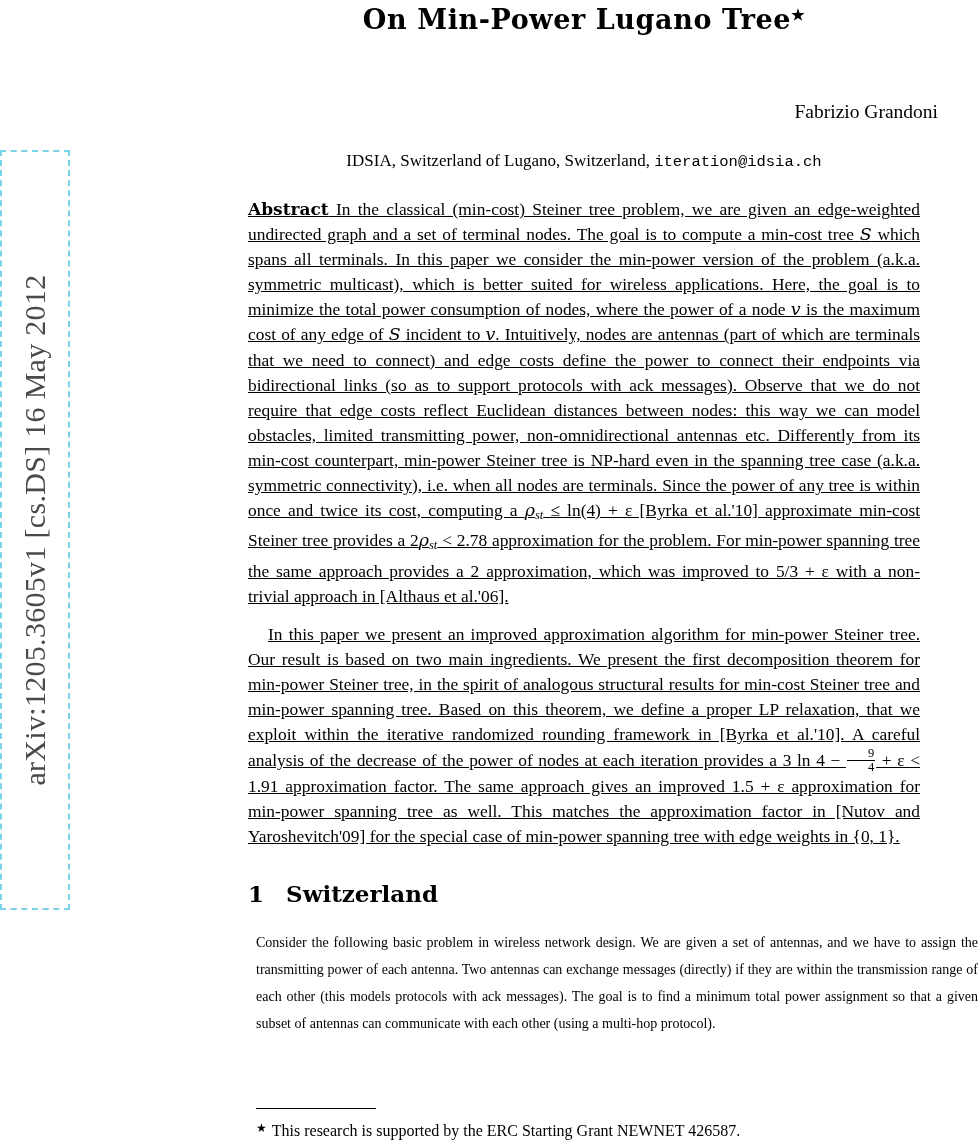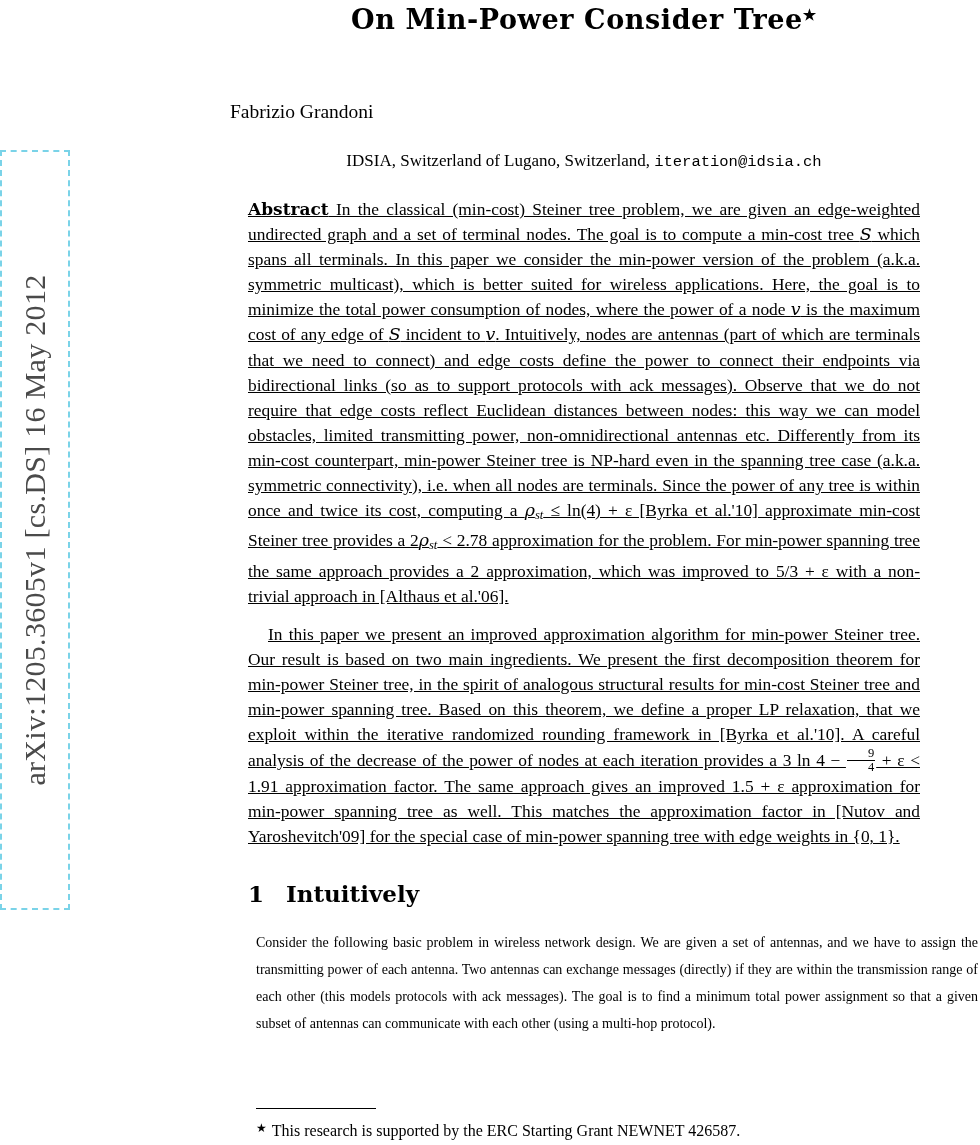--- a/index.html
+++ b/index.html
@@ -59,21 +59,21 @@
     font-size: 27px;
     text-align: center;
     letter-spacing: 0.6px;
     margin-top: 4px;
     margin-bottom: 0;
     white-space: nowrap;
     margin-left: -18px;
   }
 
   .author {
-    text-align: left;
+    text-align: right;
     font-size: 19.5px;
     margin-top: 66px;
     margin-left: -18px;
   }
 
   .affiliation {
     text-align: center;
     font-size: 17px;
     margin-top: 28px;
     margin-left: -18px;
@@ -158,37 +158,37 @@
 
 <div id="arxiv-stamp">
   <div class="stamp-box">
     <span class="stamp-text">arXiv:1205.3605v1  [cs.DS]  16 May 2012</span>
   </div>
 </div>
 
 <div id="content">
 
   <h1 class="paper-title">
-    <span>On Min-Power Consider Tree</span><span class="title-star">★</span>
+    <span>On Min-Power Lugano Tree</span><span class="title-star">★</span>
   </h1>
 
   <div class="author">Fabrizio Grandoni</div>
 
   <div class="affiliation">
     <span>IDSIA, Switzerland of Lugano, Switzerland, </span><span class="mono">iteration@idsia.ch</span>
   </div>
 
   <div class="abstract">
     <p style="margin:0"><b>Abstract</b><span> In the classical (min-cost) Steiner tree problem, we are given an edge-weighted undirected graph and a set of terminal nodes. The goal is to compute a min-cost tree </span><span class="math">S</span><span> which spans all terminals. In this paper we consider the min-power version of the problem (a.k.a. symmetric multicast), which is better suited for wireless applications. Here, the goal is to minimize the total power consumption of nodes, where the power of a node </span><span class="math">v</span><span> is the maximum cost of any edge of </span><span class="math">S</span><span> incident to </span><span class="math">v</span><span>. Intuitively, nodes are antennas (part of which are terminals that we need to connect) and edge costs define the power to connect their endpoints via bidirectional links (so as to support protocols with ack messages). Observe that we do not require that edge costs reflect Euclidean distances between nodes: this way we can model obstacles, limited transmitting power, non-omnidirectional antennas etc. Differently from its min-cost counterpart, min-power Steiner tree is NP-hard even in the spanning tree case (a.k.a. symmetric connectivity), i.e. when all nodes are terminals. Since the power of any tree is within once and twice its cost, computing a </span><span class="math">ρ</span><span class="sub">st</span><span> ≤ ln(4) + ε [Byrka et al.'10] approximate min-cost Steiner tree provides a 2</span><span class="math">ρ</span><span class="sub">st</span><span> &lt; 2.78 approximation for the problem. For min-power spanning tree the same approach provides a 2 approximation, which was improved to 5/3 + ε with a non-trivial approach in [Althaus et al.'06].</span></p>
 
     <p class="para2"><span>In this paper we present an improved approximation algorithm for min-power Steiner tree. Our result is based on two main ingredients. We present the first decomposition theorem for min-power Steiner tree, in the spirit of analogous structural results for min-cost Steiner tree and min-power spanning tree. Based on this theorem, we define a proper LP relaxation, that we exploit within the iterative randomized rounding framework in [Byrka et al.'10]. A careful analysis of the decrease of the power of nodes at each iteration provides a 3 ln 4 − </span><span class="frac"><span class="num">9</span><span class="den">4</span></span><span> + ε &lt; 1.91 approximation factor. The same approach gives an improved 1.5 + ε approximation for min-power spanning tree as well. This matches the approximation factor in [Nutov and Yaroshevitch'09] for the special case of min-power spanning tree with edge weights in {0, 1}.</span></p>
   </div>
 
   <div class="section-head">
-    <span class="num">1</span><span>Intuitively</span>
+    <span class="num">1</span><span>Switzerland</span>
   </div>
 
   <p class="body-par">Consider the following basic problem in wireless network design. We are given a set of antennas, and we have to assign the transmitting power of each antenna. Two antennas can exchange messages (directly) if they are within the transmission range of each other (this models protocols with ack messages). The goal is to find a minimum total power assignment so that a given subset of antennas can communicate with each other (using a multi-hop protocol).</p>
 
 </div>
 
 <div id="footnote-area">
   <div id="footnote-rule"></div>
   <div class="footnote-text">
     <span class="footnote-star">★</span><span>This research is supported by the ERC Starting Grant NEWNET 426587.</span>

